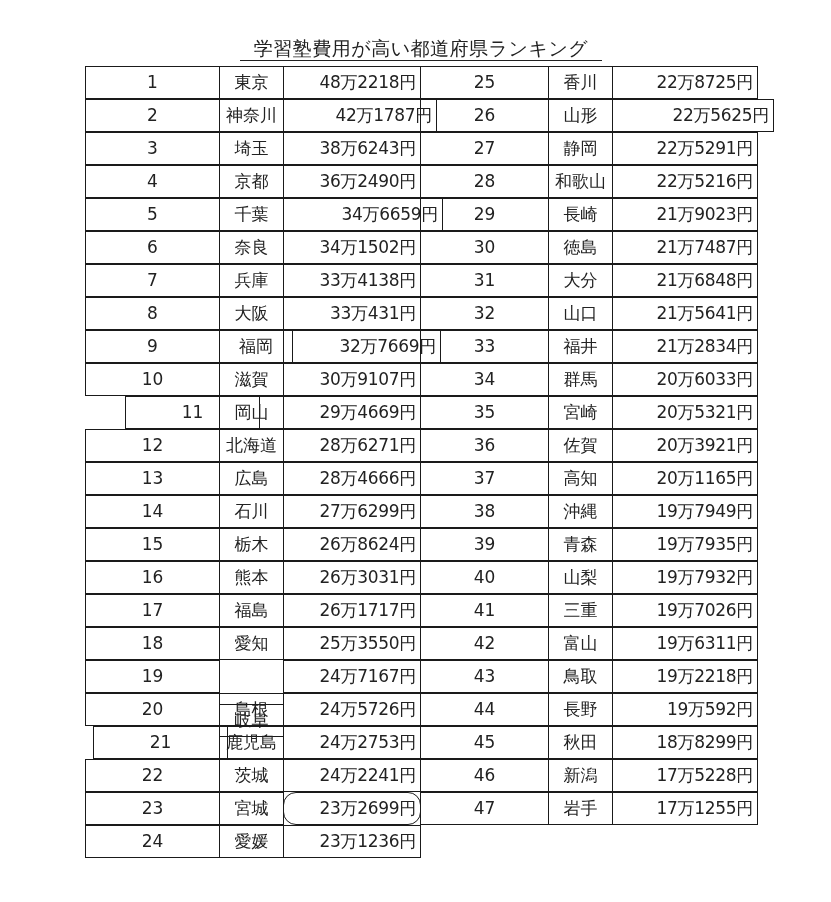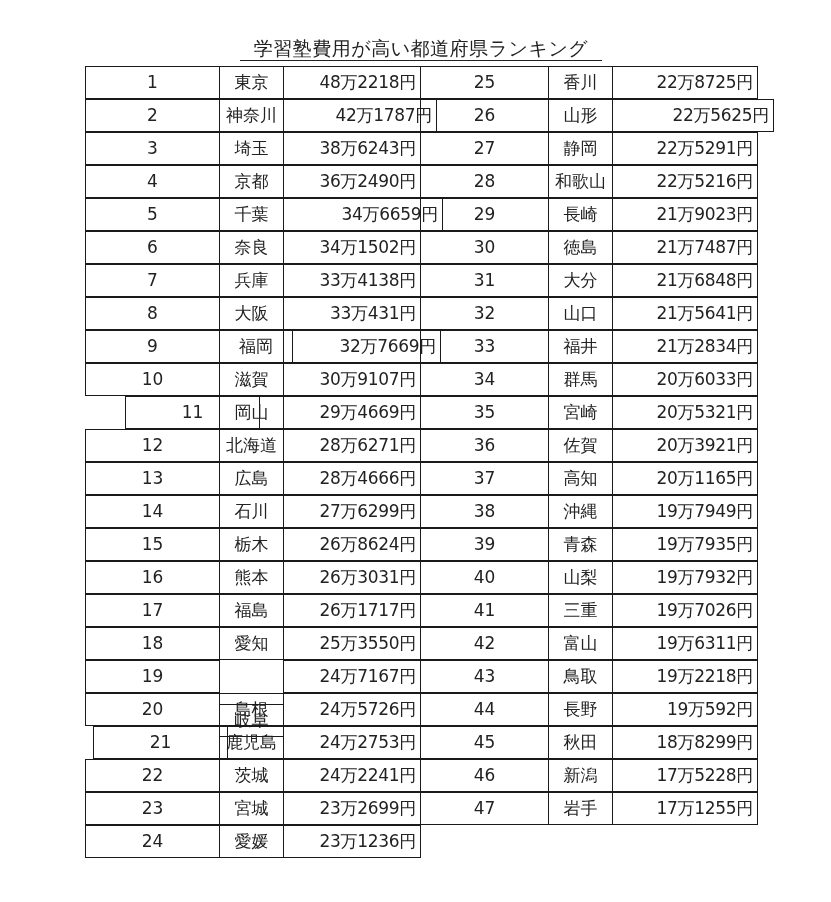--- a/index.html
+++ b/index.html
@@ -129,21 +129,21 @@
       <div class="cell c-cost" style="left: 198px; width: 138px;">24万2753円</div>
     </div>
     <div class="row" style="top: 693px; left: 0px;">
       <div class="cell c-rank" style="left: 0px; width: 135px;">22</div>
       <div class="cell c-pref" style="left: 134px; width: 65px;">茨城</div>
       <div class="cell c-cost" style="left: 198px; width: 138px;">24万2241円</div>
     </div>
     <div class="row" style="top: 726px; left: 0px;">
       <div class="cell c-rank" style="left: 0px; width: 135px;">23</div>
       <div class="cell c-pref" style="left: 134px; width: 65px;">宮城</div>
-      <div class="cell c-cost" style="left: 198px; width: 138px;">23万2699円</div>
+      <div class="cell c-cost" style="left: 198px; width: 138px; border-radius: 13px;">23万2699円</div>
     </div>
     <div class="row" style="top: 759px; left: 0px;">
       <div class="cell c-rank" style="left: 0px; width: 135px;">24</div>
       <div class="cell c-pref" style="left: 134px; width: 65px;">愛媛</div>
       <div class="cell c-cost" style="left: 198px; width: 138px;">23万1236円</div>
     </div>
     <div class="row" style="top: 0px; left: 0px;">
       <div class="cell c-rank" style="left: 335px; width: 129px;">25</div>
       <div class="cell c-pref" style="left: 463px; width: 65px;">香川</div>
       <div class="cell c-cost" style="left: 527px; width: 146px;">22万8725円</div>

